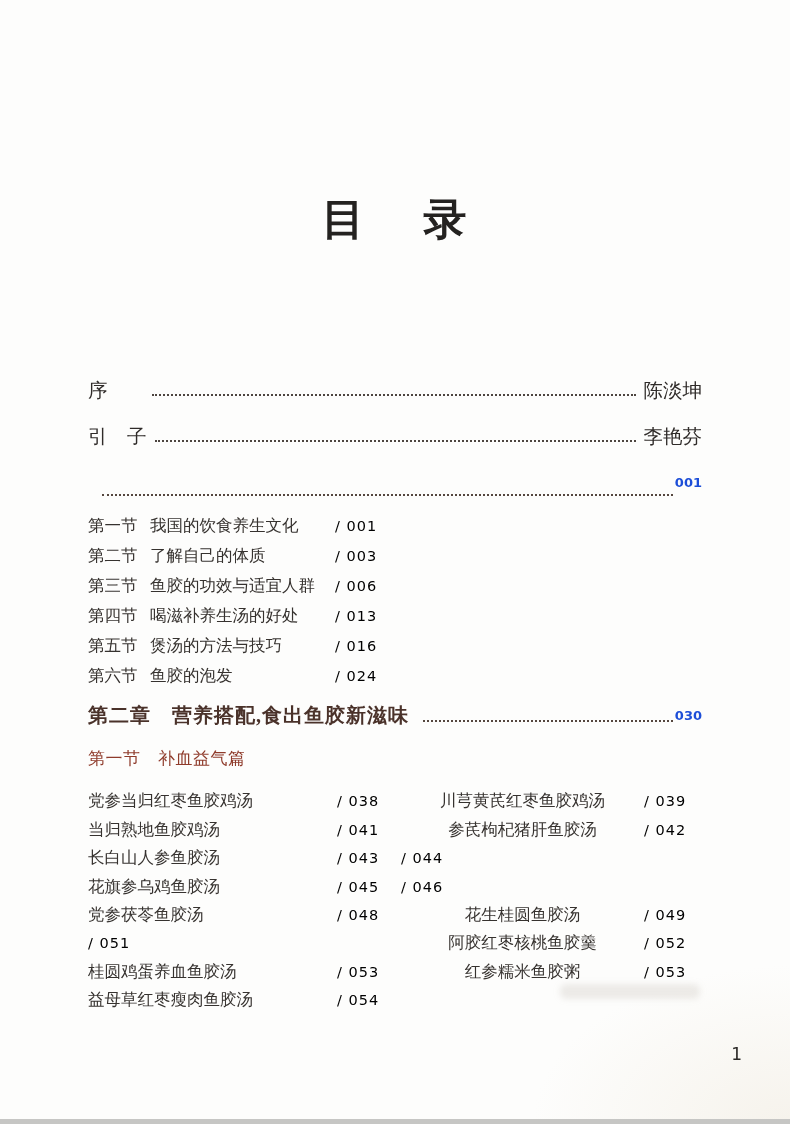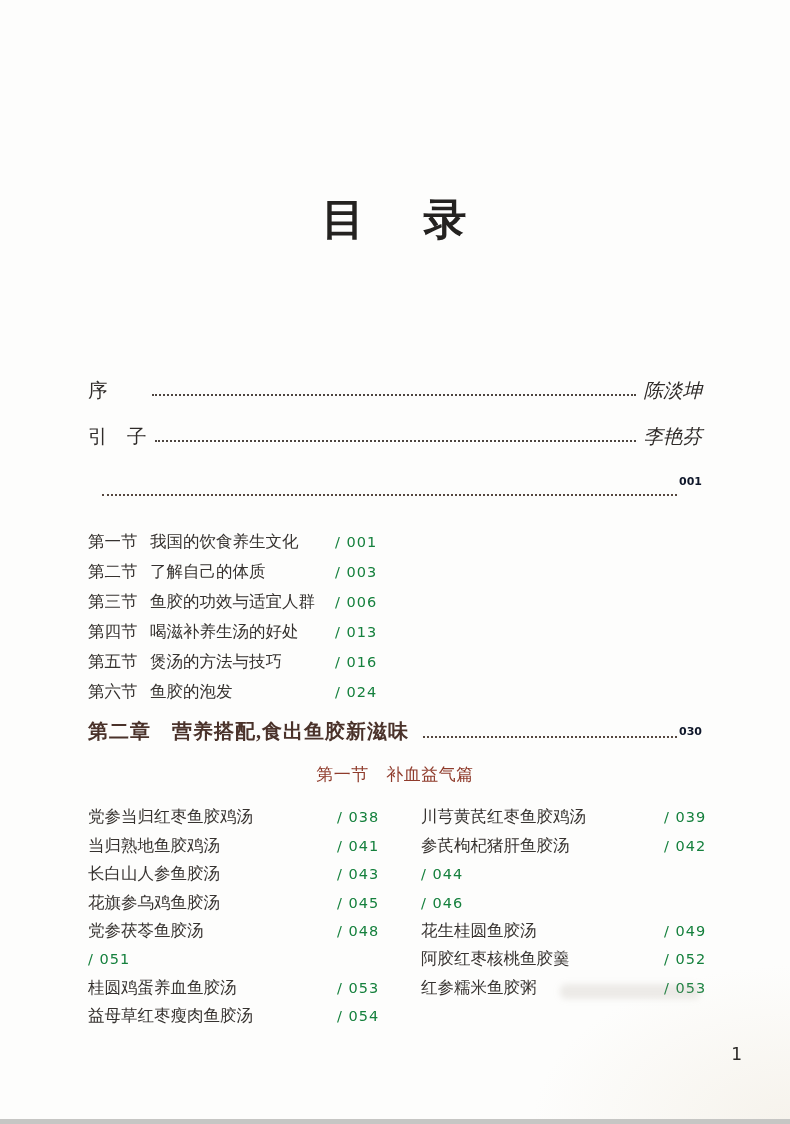--- a/index.html
+++ b/index.html
@@ -52,21 +52,20 @@
   }
   .leader {
     flex: 1;
     border-bottom: 2px dotted #4d4540;
     align-self: flex-end;
     margin: 0 8px 7px 8px;
   }
   .fm-name {
     flex: none;
     font-size: 19.5px;
-    font-style: italic;
   }
   
   .chapter-row {
     display: flex;
     align-items: baseline;
     font-size: 20px;
     font-weight: 700;
     color: #4a322a;
     height: 28px;
   }
@@ -82,26 +81,26 @@
     letter-spacing: 1px;
   }
   .chapter-row .leader {
     margin: 0 2px 7px 14px;
     border-bottom-color: #55473f;
   }
   .chapter-page {
     flex: none;
     font-family: "DejaVu Sans", "Liberation Sans", sans-serif;
     font-weight: 600;
-    font-size: 11px;
-    color: #0f172a;
+    font-size: 13px;
+    color: #1d4ed8;
   }
   
   .sections {
-    margin-top: 24px;
+    margin-top: 8px;
     margin-bottom: 6px;
   }
   .sec-row {
     display: flex;
     align-items: baseline;
     font-size: 16.5px;
     line-height: 29px;
     color: #36322f;
   }
   .sec-label {
@@ -109,51 +108,51 @@
     width: 62px;
   }
   .sec-title {
     flex: none;
     width: 185px;
   }
   .sec-page, .recipe-page {
     flex: none;
     font-family: "DejaVu Sans", "Liberation Sans", sans-serif;
     font-size: 14.5px;
-    color: #15803d;
+    color: #000000;
     letter-spacing: 1px;
   }
   
   .subtitle {
     margin-top: 18px;
-    text-align: center;
+    text-align: left;
     font-size: 17px;
     color: #8f3b2b;
     letter-spacing: 0.5px;
   }
   
   .recipes {
     margin-top: 17px;
     display: flex;
-    gap: 40px;
+    gap: 20px;
   }
   .recipe-col {
     flex: none;
   }
   .recipe-col.left  { width: 293px; }
   .recipe-col.right { width: 287px; }
   .recipe-row {
     display: flex;
     align-items: baseline;
     font-size: 16.5px;
     line-height: 28.4px;
     color: #36322f;
   }
   .recipe-col.left  .recipe-title { flex: none; width: 249px; }
-  .recipe-col.right .recipe-title { flex: none; width: 243px; }
+  .recipe-col.right .recipe-title { flex: none; width: 243px; text-align: center; }
   
   .folio {
     position: absolute;
     top: 1044px;
     right: 48px;
     font-size: 17px;
     font-family: "DejaVu Sans", "Liberation Sans", sans-serif;
     color: #2b2927;
   }
   .scan-strip {

